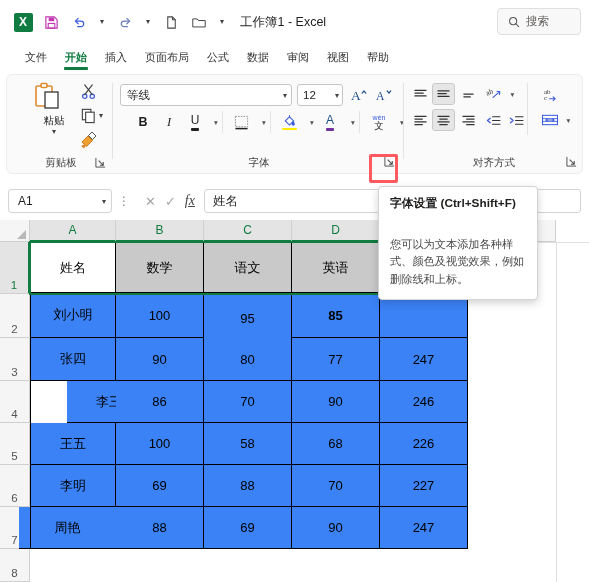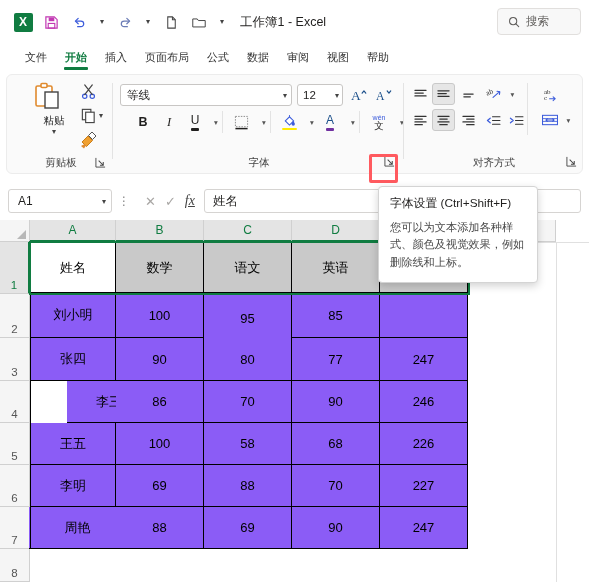--- a/index.html
+++ b/index.html
@@ -199,21 +199,21 @@
     font-size: 11.5px; color: #555;
   }
   .rowhead.sel {
     background: #e4e4e4; color: #107c41;
     border-right: 2px solid #107c41;
   }
   .cell {
     position: absolute;
     display: flex; align-items: center; justify-content: center;
     font-size: 13px; color: #000;
-    background: #8b5cf6;
+    background: #3b82f6;
     border-right: 1px solid #000; border-bottom: 1px solid #000;
     overflow: hidden; white-space: nowrap;
   }
   .cell.hdr { background: #c9c9c9; font-weight: normal; }
   .cell.active { background: #ffffff; }
   .gridline-v { position: absolute; width: 1px; background: #e0e0e0; }
   .gridline-h { position: absolute; height: 1px; background: #e0e0e0; }
   .sel-outline {
     position: absolute;
     border: 2px solid #107c41;
@@ -234,22 +234,22 @@
     position: absolute; left: 378px; top: 186px;
     width: 160px;
     background: #ffffff;
     border: 1px solid #d4d4d4;
     border-radius: 4px;
     box-shadow: 0 3px 9px rgba(0,0,0,0.18);
     padding: 9px 11px 11px 11px;
     z-index: 50;
   }
   .tt-title {
-    font-size: 11.8px; font-weight: normal; color: #201f1e;
-    margin-bottom: 7px;
+    font-size: 11.8px; font-weight: bold; color: #201f1e;
+    margin-bottom: 24px;
   }
   .tt-body {
     font-size: 11.2px; color: #4a4a4a; line-height: 1.55;
   }
   .tt-body p { margin: 0 0 11px 0; }
   .tt-body p:last-child { margin-bottom: 0; }
 
   svg { display: block; }
 </style>
 </head>
@@ -600,21 +600,21 @@
 
     <div class="cell active" style="left:31px;  top:23px;  width:85px; height:50px;">姓名</div>
     <div class="cell hdr" style="left:204px; top:23px;  width:88px; height:50px;">语文</div>
     <div class="cell hdr" style="left:116px; top:23px;  width:88px; height:50px;">数学</div>
     <div class="cell hdr" style="left:292px; top:23px;  width:88px; height:50px;">英语</div>
     <div class="cell hdr" style="left:380px; top:23px;  width:88px; height:50px;">总分</div>
 
     <div class="cell" style="left:31px;  top:73px; width:85px; height:45px;">刘小明</div>
     <div class="cell" style="left:116px; top:73px; width:88px; height:45px;">100</div>
     <div class="cell" style="left:204px; top:73px; width:88px; height:52px;">95</div>
-    <div class="cell" style="left:292px; top:73px; width:88px; height:45px;">85</div>
+    <div class="cell" style="left:292px; top:73px; width:88px; height:45px;font-weight:bold;">85</div>
     <div class="cell" style="left:380px; top:73px; width:88px; height:45px;"></div>
 
     <div class="cell" style="left:31px;  top:118px; width:85px; height:43px;">张四</div>
     <div class="cell" style="left:116px; top:118px; width:88px; height:43px;">90</div>
     <div class="cell" style="left:204px; top:118px; width:88px; height:43px;">80</div>
     <div class="cell" style="left:292px; top:118px; width:88px; height:43px;">77</div>
     <div class="cell" style="left:380px; top:118px; width:88px; height:43px;">247</div>
 
     <div class="cell" style="left:31px;  top:161px; width:85px; height:42px;margin-left:36px;">李三</div>
     <div class="cell" style="left:116px; top:161px; width:88px; height:42px;">86</div>
@@ -627,21 +627,21 @@
     <div class="cell" style="left:204px; top:203px; width:88px; height:42px;">58</div>
     <div class="cell" style="left:292px; top:203px; width:88px; height:42px;">68</div>
     <div class="cell" style="left:380px; top:203px; width:88px; height:42px;">226</div>
 
     <div class="cell" style="left:31px;  top:245px; width:85px; height:42px;">李明</div>
     <div class="cell" style="left:116px; top:245px; width:88px; height:42px;">69</div>
     <div class="cell" style="left:204px; top:245px; width:88px; height:42px;">88</div>
     <div class="cell" style="left:292px; top:245px; width:88px; height:42px;">70</div>
     <div class="cell" style="left:380px; top:245px; width:88px; height:42px;">227</div>
 
-    <div class="cell" style="left:29px;  top:287px; width:98px; height:42px;">周艳</div>
+    <div class="cell" style="left:19px;  top:287px; width:98px; height:42px;">周艳</div>
     <div class="cell" style="left:116px; top:287px; width:88px; height:42px;">88</div>
     <div class="cell" style="left:204px; top:287px; width:88px; height:42px;">69</div>
     <div class="cell" style="left:292px; top:287px; width:88px; height:42px;">90</div>
     <div class="cell" style="left:380px; top:287px; width:88px; height:42px;">247</div>
 
     <div style="position:absolute; left:30px; top:23px; width:1px; height:306px; background:#000;"></div>
     <div style="position:absolute; left:31px; top:22px; width:437px; height:1px; background:#000;"></div>
 
     <div class="sel-outline" style="left:29px; top:21px; width:441px; height:54px;"></div>
 

